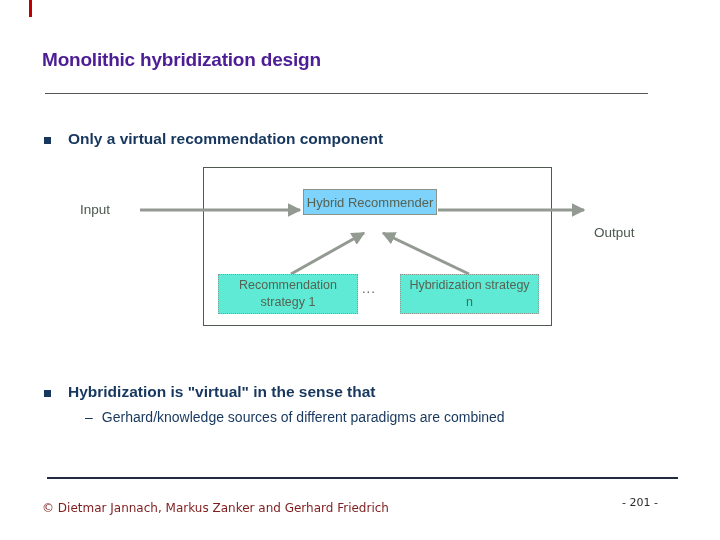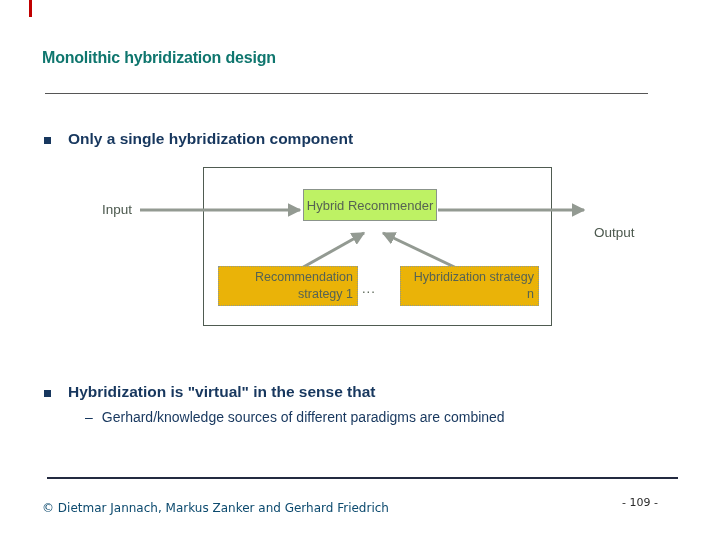--- a/index.html
+++ b/index.html
@@ -5,21 +5,21 @@
   html,body{margin:0;padding:0;background:#ffffff;}
   .slide{
     position:relative;width:720px;height:540px;background:#ffffff;
     font-family:"Liberation Sans",sans-serif;overflow:hidden;
   }
   .abs{position:absolute;}
 
   .accent-red{left:29px;top:0;width:3px;height:17px;background:#C00000;}
 
   .title{
-    left:42px;top:49px;font-size:16px;font-weight:bold;color:#0f766e;
+    left:42px;top:49px;font-size:19px;font-weight:bold;color:#4c1d95;
     letter-spacing:-0.2px;white-space:nowrap;
   }
   .title-rule{left:45px;top:93px;width:603px;height:1px;background:#565656;}
 
   .bullet-square{width:7px;height:7px;background:#17375E;}
   .bullet-square.b1{left:44px;top:137px;}
   .bullet-square.b2{left:44px;top:390px;}
 
   .bullet-text{
     font-size:15.5px;font-weight:bold;color:#17375E;white-space:nowrap;
@@ -34,61 +34,61 @@
 
   
   .outer-rect{
     left:203px;top:167px;width:349px;height:159px;
     border:1px solid #4f5b51;box-sizing:border-box;z-index:1;background:#ffffff;
   }
   .arrow-layer{left:0;top:0;width:720px;height:540px;z-index:2;pointer-events:none;}
   .io-label{
     font-size:13.5px;color:#4b584d;white-space:nowrap;z-index:3;
   }
-  .io-label.input{left:102px;top:202px;}
+  .io-label.input{left:80px;top:202px;}
   .io-label.output{left:594px;top:202px;margin-top:23px;}
   .hybrid-box{
-    left:303px;top:189px;width:134px;height:32px;background:#bef264;
+    left:303px;top:189px;width:134px;height:26px;background:#7dd3fc;
     border:1px solid #8b948b;box-sizing:border-box;z-index:3;
     display:flex;align-items:center;justify-content:center;text-align:center;
     font-size:13px;line-height:17px;color:#566353;
   }
   .strategy-box{
-    top:266px;height:40px;background:#eab308;border:1px dotted #8e988e;
+    top:274px;height:40px;background:#5eead4;border:1px dotted #8e988e;
     box-sizing:border-box;z-index:3;display:flex;align-items:center;
-    justify-content:center;text-align:right;font-size:12.5px;line-height:17px;
+    justify-content:center;text-align:center;font-size:12.5px;line-height:17px;
     color:#566353;padding:0 4px;
   }
   .strategy-box.s1{left:218px;width:140px;}
   .strategy-box.sn{left:400px;width:139px;}
   .ellipsis{left:362px;top:281px;font-size:13px;color:#566353;letter-spacing:1px;z-index:3;}
 
   
   .footer-rule{left:47px;top:477px;width:631px;height:2px;background:#232a40;}
   .footer-text{
     left:42px;top:501px;font-family:"DejaVu Sans",sans-serif;
-    font-size:12px;color:#0c4a6e;white-space:nowrap;
+    font-size:12px;color:#7f1d1d;white-space:nowrap;
   }
   .page-number{
     left:578px;top:496px;width:80px;text-align:right;
     font-family:"DejaVu Sans",sans-serif;font-size:11px;color:#2a2a2a;
   }
 </style>
 </head>
 <body>
 
 <div class="slide">
 
   <div class="abs accent-red"></div>
 
   <div class="abs title">Monolithic hybridization design</div>
   <div class="abs title-rule"></div>
 
   <div class="abs bullet-square b1"></div>
-  <div class="abs bullet-text b1">Only a single hybridization component</div>
+  <div class="abs bullet-text b1">Only a virtual recommendation component</div>
 
   <div class="abs outer-rect"></div>
 
   <svg class="abs arrow-layer" width="720" height="540" viewBox="0 0 720 540" xmlns="http://www.w3.org/2000/svg">
     <defs>
       <marker id="arrowhead" viewBox="0 0 10 10" refX="9" refY="5" markerWidth="4.5" markerHeight="4.5" orient="auto-start-reverse">
         <path d="M0,0 L10,5 L0,10 z" fill="#939a92"></path>
       </marker>
     </defs>
     <line x1="140" y1="210" x2="300" y2="210" stroke="#939a92" stroke-width="3" marker-end="url(#arrowhead)"></line>
@@ -108,15 +108,15 @@
 
   <div class="abs bullet-square b2"></div>
   <div class="abs bullet-text b2">Hybridization is "virtual" in the sense that</div>
 
   <div class="abs sub-bullet">
     <span class="dash">–</span><span>Gerhard/knowledge sources of different paradigms are combined</span>
   </div>
 
   <div class="abs footer-rule"></div>
   <div class="abs footer-text">© Dietmar Jannach, Markus Zanker and Gerhard Friedrich</div>
-  <div class="abs page-number">- 109 -</div>
+  <div class="abs page-number">- 201 -</div>
 
 </div>
 
 </body></html>

